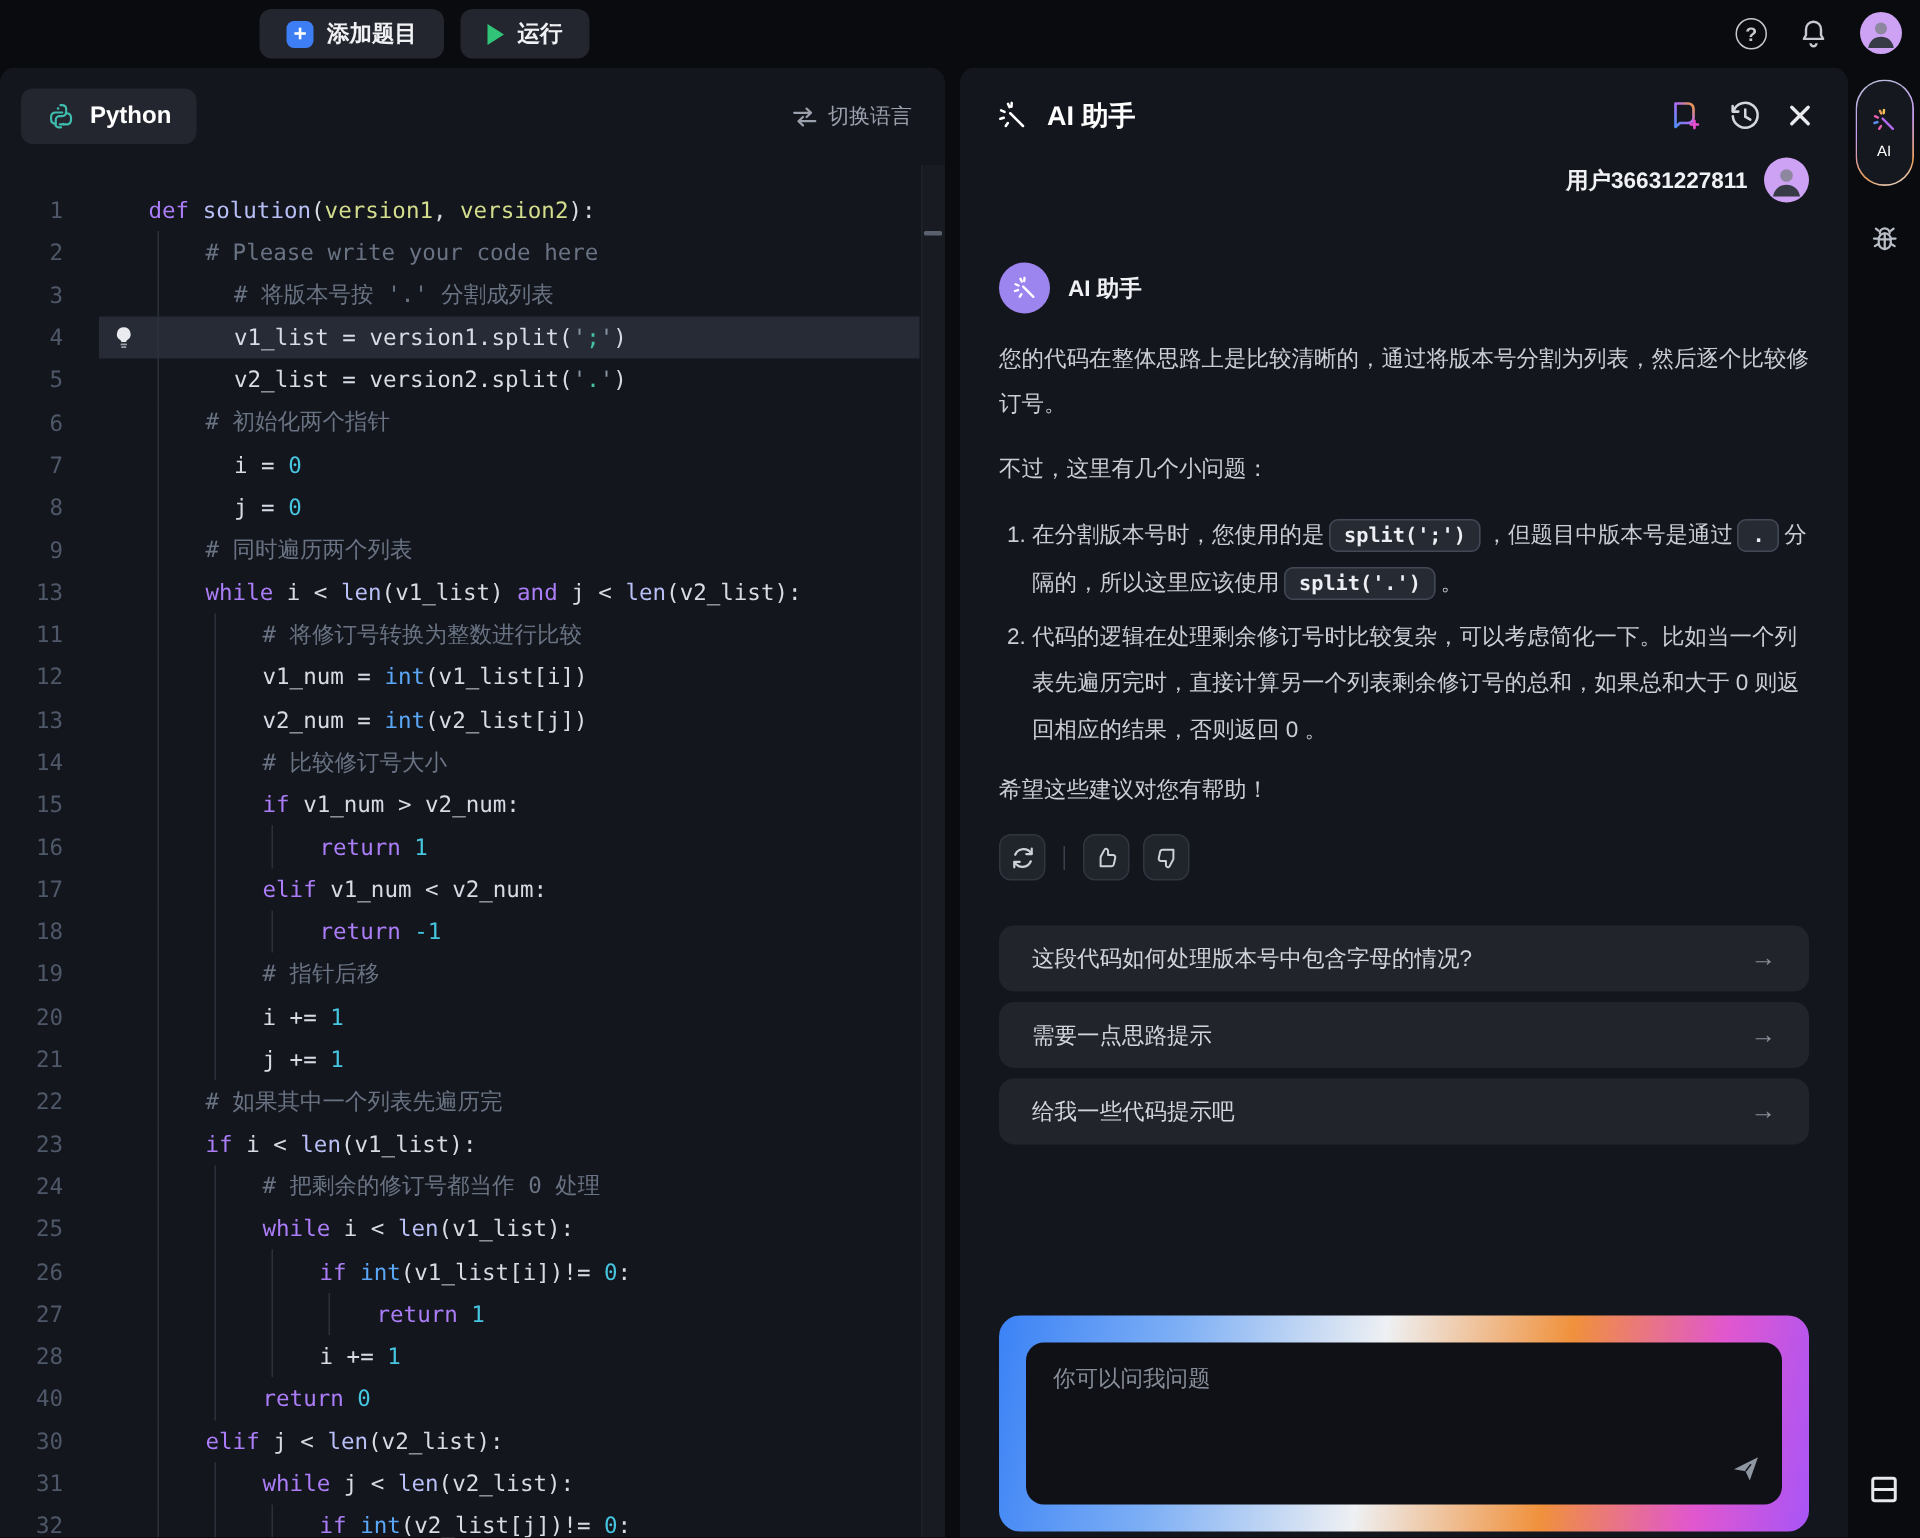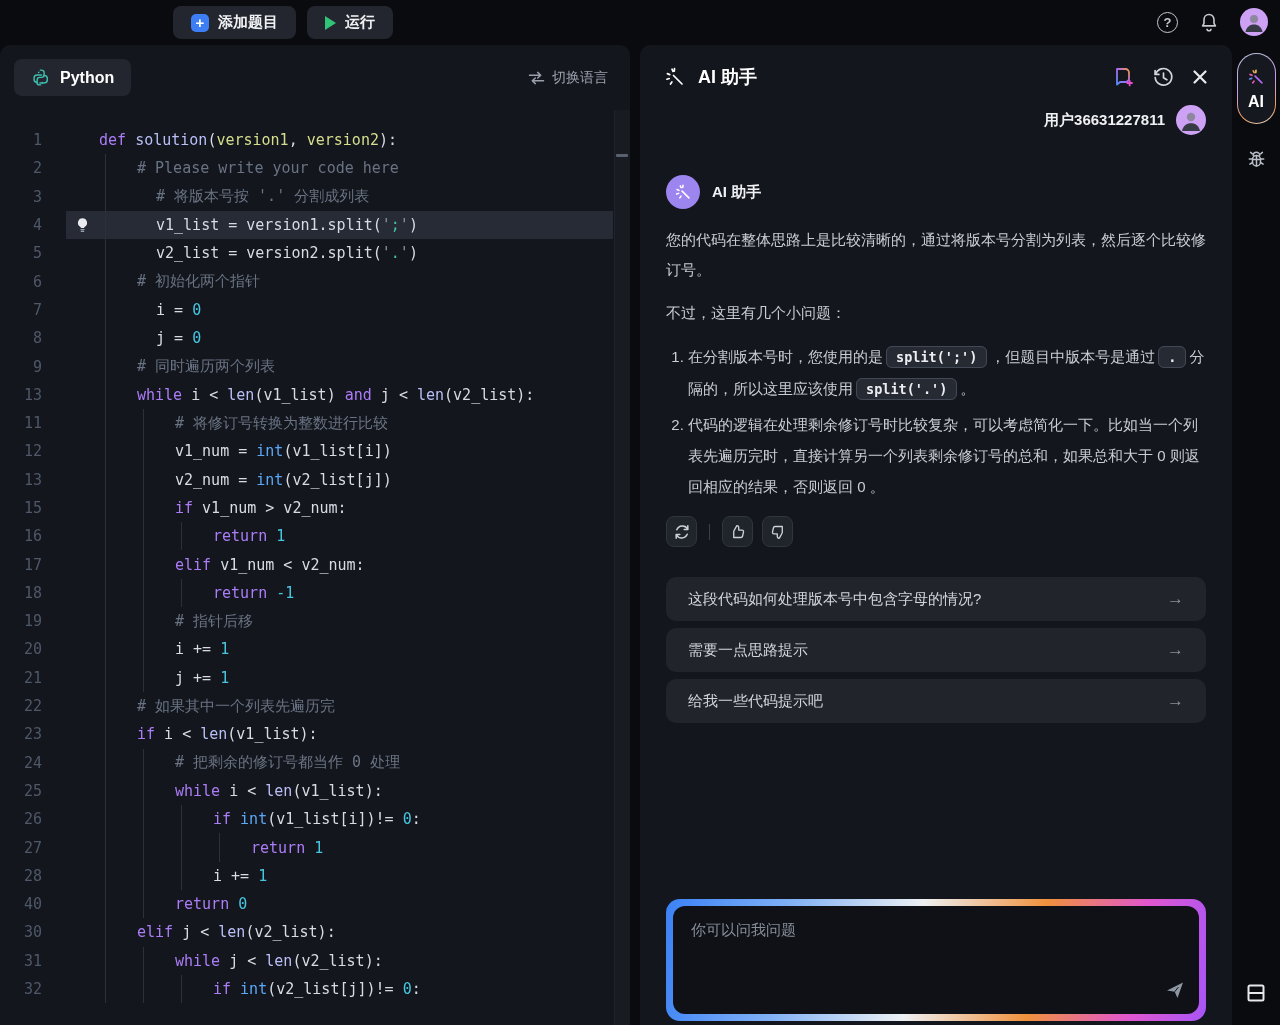--- a/index.html
+++ b/index.html
@@ -74,34 +74,34 @@
     color:#eceef3; background:#262a33; border:1px solid #424856; border-radius:6px; padding:2px 9px; margin:0 3px; }
   .msg-actions { margin-top:14px; display:flex; align-items:center; gap:9px; }
   .act-btn { width:31px; height:31px; border-radius:8px; background:#20242b; border:1px solid #30353f;
     display:flex; align-items:center; justify-content:center; cursor:pointer; }
   .act-divider { width:1px; height:16px; background:#3a404b; margin:0 3px; }
   .suggestions { margin-top:30px; display:flex; flex-direction:column; gap:7px; }
   .chip { display:flex; align-items:center; height:44px; padding:0 22px; background:#21242b; border:none;
     border-radius:10px; color:#d2d6dc; font-size:15px; cursor:pointer; font-family:inherit; text-align:left; }
   .chip-text { flex:1; }
   .chip-arrow { color:#8a909b; font-size:17px; }
-  .input-wrap { margin-top:auto; margin-bottom:4px; border-radius:14px; padding:7px;
+  .input-wrap { margin-top:auto; margin-bottom:4px; border-radius:14px; padding:18px;
     background:linear-gradient(100deg,#3b82f6 0%,#7fb0f5 22%,#eef0f3 46%,#f0913c 68%,#e157ce 86%,#a855f7 100%); }
   .input-inner { position:relative; background:#0f1117; border-radius:12px; height:108px; }
   .ask-input { width:100%; height:100%; background:transparent; border:none; outline:none; resize:none;
     color:#dfe2e8; font-size:15px; font-family:inherit; padding:15px 18px; }
   .ask-input::placeholder { color:#878e99; }
   .send-btn { position:absolute; right:13px; bottom:10px; background:none; border:none; cursor:pointer; }
 
   
   .ai-pill { margin-top:8px; width:39px; height:71px; border-radius:20px; border:1.5px solid transparent;
     background:linear-gradient(#16181f,#16181f) padding-box,
                linear-gradient(160deg,#b8c4d8 0%,#c79bf2 45%,#f0a05a 80%,#d8dce4 100%) border-box;
     display:flex; flex-direction:column; align-items:center; justify-content:center; gap:6px;
-    color:#fff; font-size:16px; font-weight:bold; cursor:pointer; font-family:inherit; }
+    color:#fff; font-size:10px; font-weight:normal; cursor:pointer; font-family:inherit; }
   .rail-bug { margin-top:25px; background:none; border:none; cursor:pointer; }
   .rail-bottom { margin-top:auto; margin-bottom:18px; background:none; border:none; cursor:pointer; }
 </style>
 </head>
 <body>
 
 <div class="topbar">
   <div class="topbar-center">
     <button class="tb-btn">
       <span class="plus-badge">+</span>
@@ -240,20 +240,27 @@
             <span class="line-body">
               <span class="marker"></span>
               <span class="code" style="padding-left: 76px;"><i class="guide" style="left: 6px;"></i><i class="guide" style="left: 44px;"></i><span class="tk-pl">v1_num = </span><span class="tk-bi">int</span><span class="tk-pl">(v1_list[i])</span></span>
             </span>
           </div>
           <div class="code-line">
             <span class="gutter">13</span>
             <span class="line-body">
               <span class="marker"></span>
               <span class="code" style="padding-left: 76px;"><i class="guide" style="left: 6px;"></i><i class="guide" style="left: 44px;"></i><span class="tk-pl">v2_num = </span><span class="tk-bi">int</span><span class="tk-pl">(v2_list[j])</span></span>
+            </span>
+          </div>
+          <div class="code-line">
+            <span class="gutter">14</span>
+            <span class="line-body">
+              <span class="marker"></span>
+              <span class="code" style="padding-left: 76px;"><i class="guide" style="left: 6px;"></i><i class="guide" style="left: 44px;"></i><span class="tk-cm"># 比较修订号大小</span></span>
             </span>
           </div>
           <div class="code-line">
             <span class="gutter">15</span>
             <span class="line-body">
               <span class="marker"></span>
               <span class="code" style="padding-left: 76px;"><i class="guide" style="left: 6px;"></i><i class="guide" style="left: 44px;"></i><span class="tk-kw">if</span><span class="tk-pl"> v1_num &gt; v2_num:</span></span>
             </span>
           </div>
           <div class="code-line">
@@ -451,20 +458,21 @@
         </div>
         <div class="ai-body">
           <div>
               <p class="msg-p">您的代码在整体思路上是比较清晰的，通过将版本号分割为列表，然后逐个比较修订号。</p>
               <p class="msg-p">不过，这里有几个小问题：</p>
             </div>
           <ol class="ai-list">
               <li>在分割版本号时，您使用的是<code class="inline-code">split(';')</code>，但题目中版本号是通过<code class="inline-code">.</code>分隔的，所以这里应该使用<code class="inline-code">split('.')</code>。</li>
               <li>代码的逻辑在处理剩余修订号时比较复杂，可以考虑简化一下。比如当一个列表先遍历完时，直接计算另一个列表剩余修订号的总和，如果总和大于 0 则返回相应的结果，否则返回 0 。</li>
             </ol>
+          <p class="msg-p">希望这些建议对您有帮助！</p>
           <div class="msg-actions">
             <button class="act-btn">
               <svg width="16" height="16" viewBox="0 0 16 16">
                 <path d="M13.6 5.2a6 6 0 0 0-10.8.6M2.4 10.8a6 6 0 0 0 10.8-.6" fill="none" stroke="#cdd1d8" stroke-width="1.5" stroke-linecap="round"></path>
                 <path d="M13.8 1.8v3.6h-3.6" fill="none" stroke="#cdd1d8" stroke-width="1.5" stroke-linecap="round" stroke-linejoin="round"></path>
                 <path d="M2.2 14.2v-3.6h3.6" fill="none" stroke="#cdd1d8" stroke-width="1.5" stroke-linecap="round" stroke-linejoin="round"></path>
               </svg>
             </button>
             <span class="act-divider"></span>
             <button class="act-btn">

